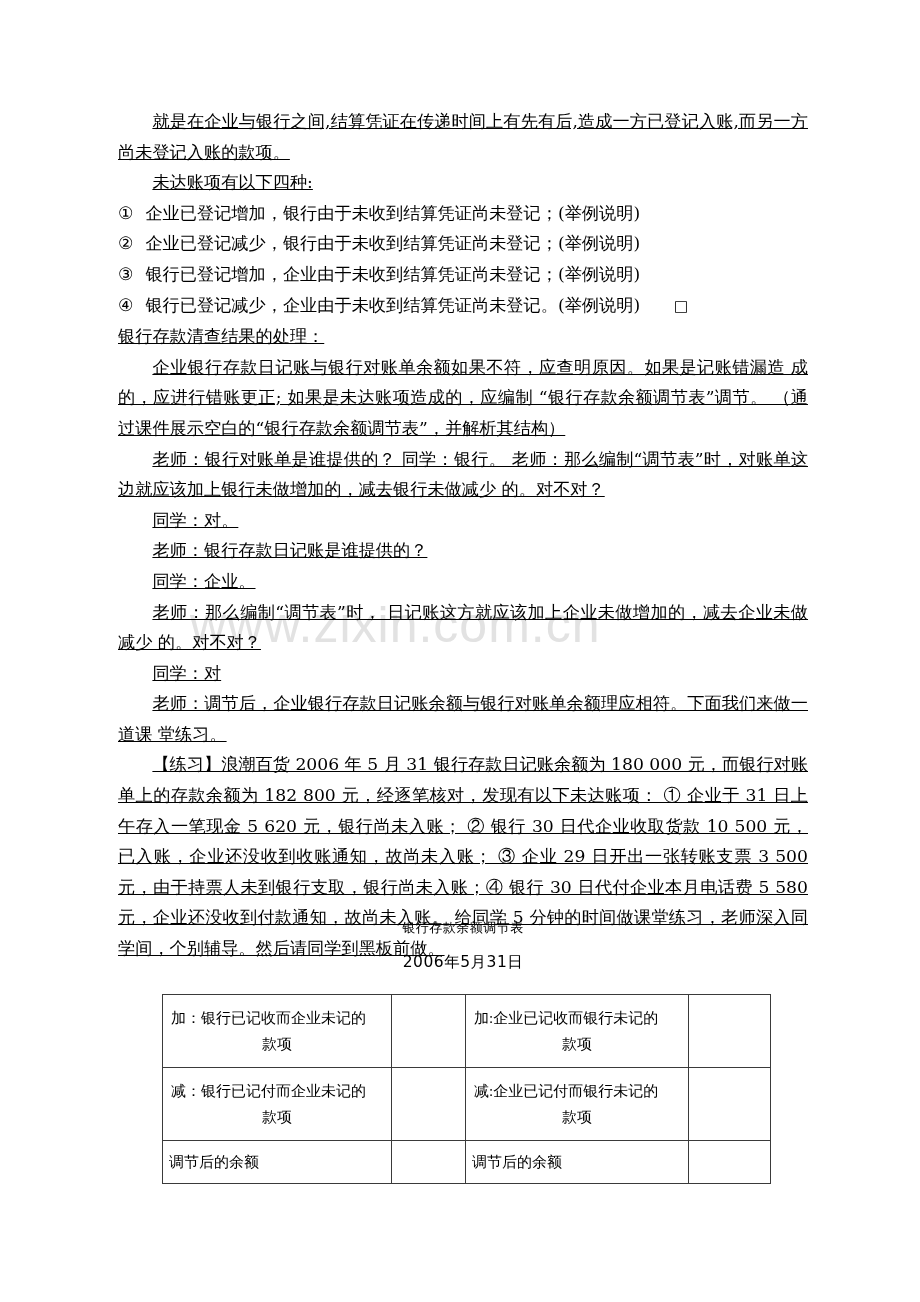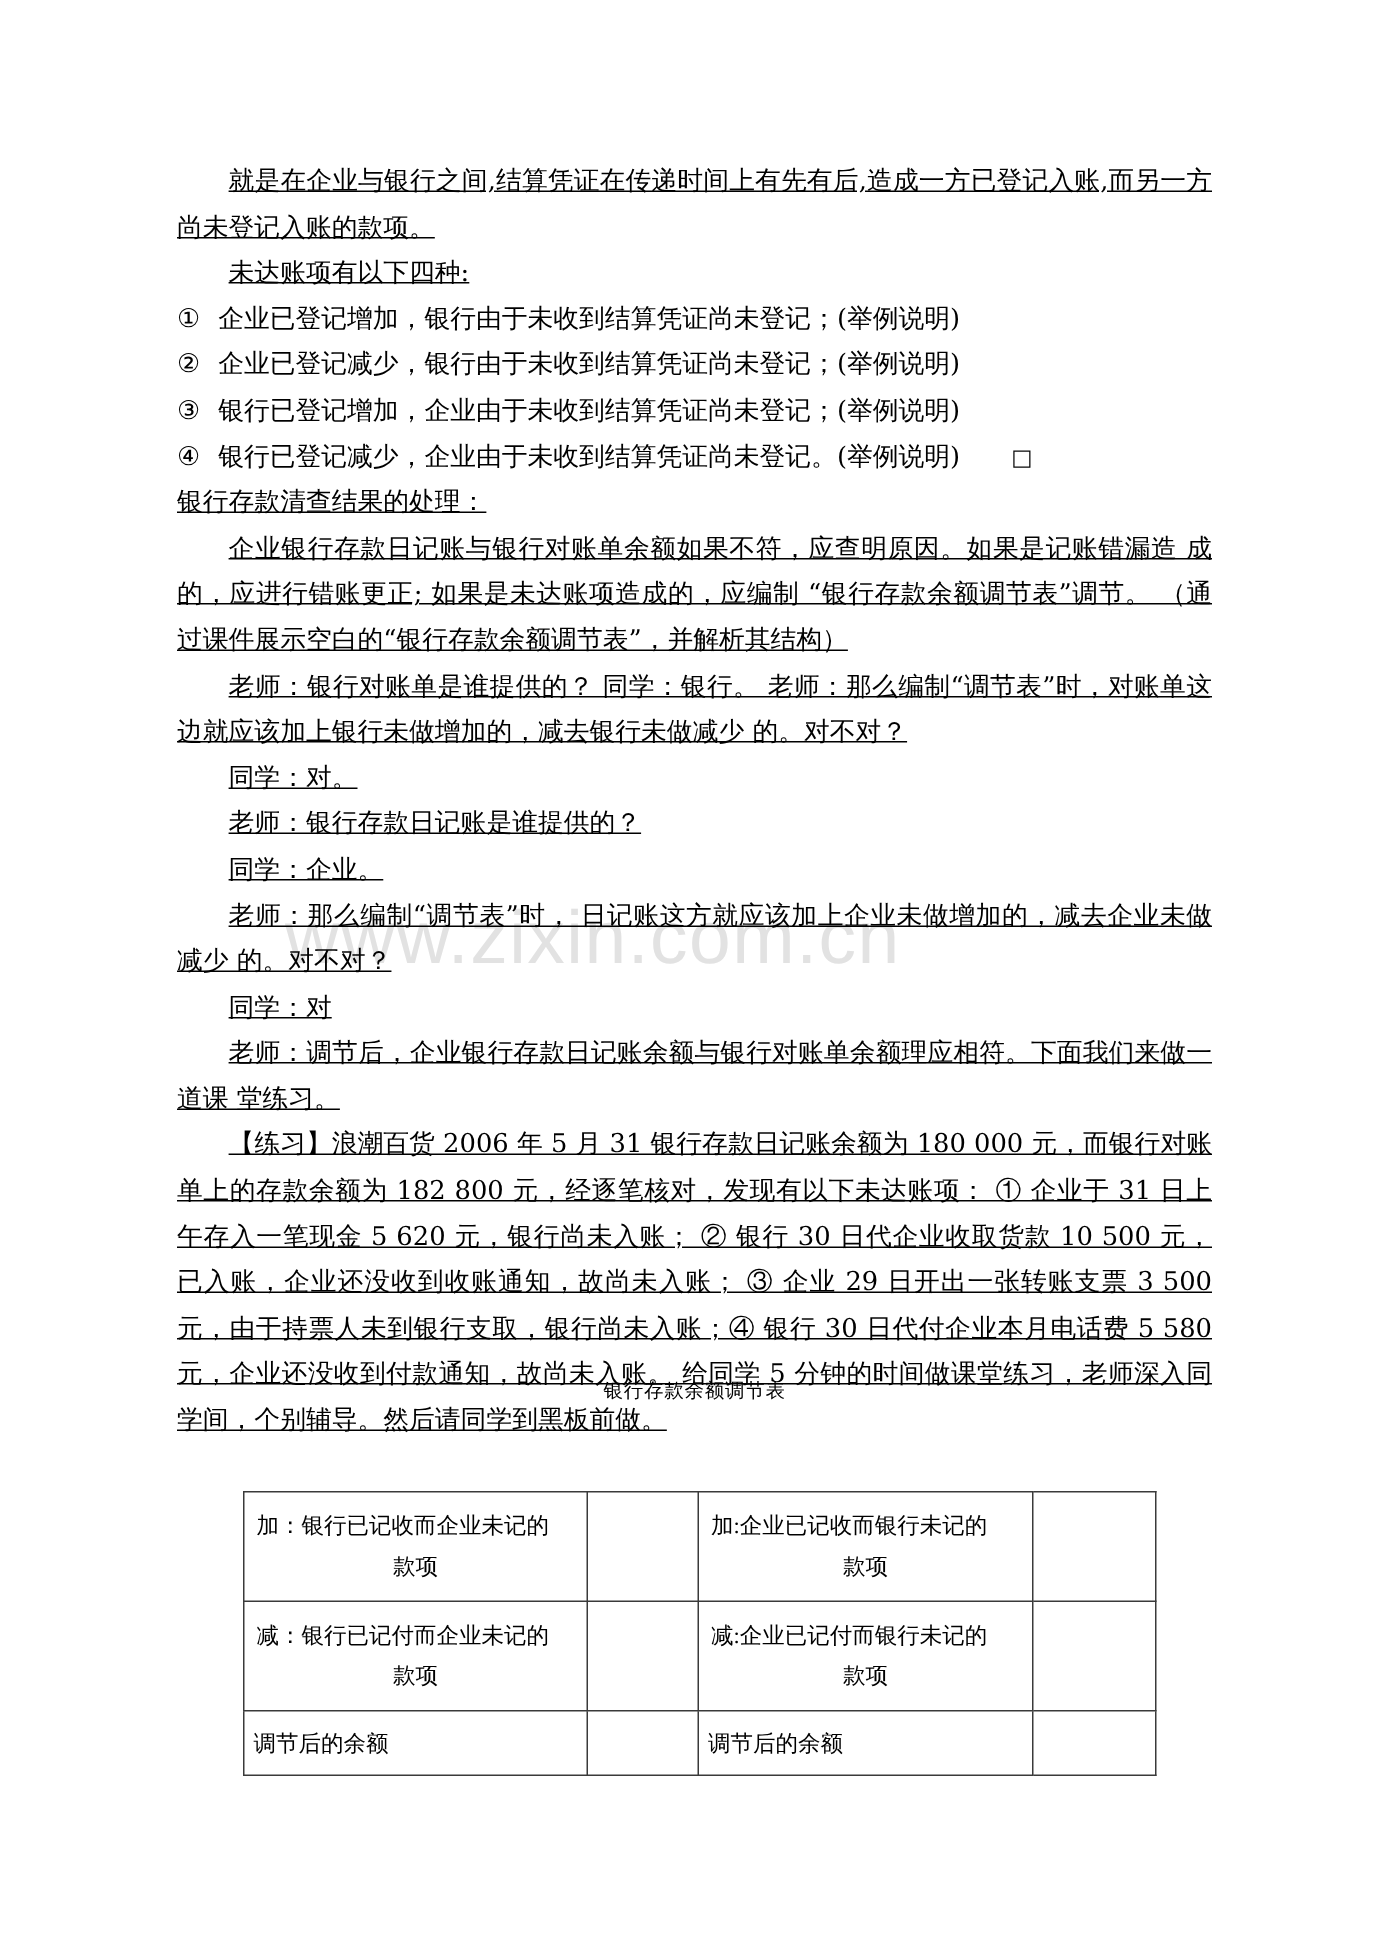--- a/index.html
+++ b/index.html
@@ -173,20 +173,21 @@
     <p class="p indent">同学：对</p>
 
     <p class="p indent">老师：调节后，企业银行存款日记账余额与银行对账单余额理应相符。下面我们来做一道课 堂练习。</p>
 
     <p class="p indent">【练习】浪潮百货 2006 年 5 月 31 银行存款日记账余额为 180 000 元，而银行对账单上的存款余额为 182 800 元，经逐笔核对，发现有以下未达账项：  ① 企业于 31 日上午存入一笔现金 5 620 元，银行尚未入账；  ② 银行 30 日代企业收取货款 10 500 元，已入账，企业还没收到收账通知，故尚未入账； ③ 企业 29 日开出一张转账支票 3 500 元，由于持票人未到银行支取，银行尚未入账；④ 银行 30 日代付企业本月电话费 5 580 元，企业还没收到付款通知，故尚未入账。 给同学 5 分钟的时间做课堂练习，老师深入同学间，个别辅导。然后请同学到黑板前做。</p>
 
   </div>
 
   <div id="table-head">
     <div id="tbl-title">银行存款余额调节表</div>
+    <div id="tbl-date">2006年5月31日</div>
   </div>
 
   <table id="recon-table">
     <colgroup>
       <col class="col-a">
         <col class="col-b">
         <col class="col-c">
         <col class="col-d">
     </colgroup>
     <tbody>

